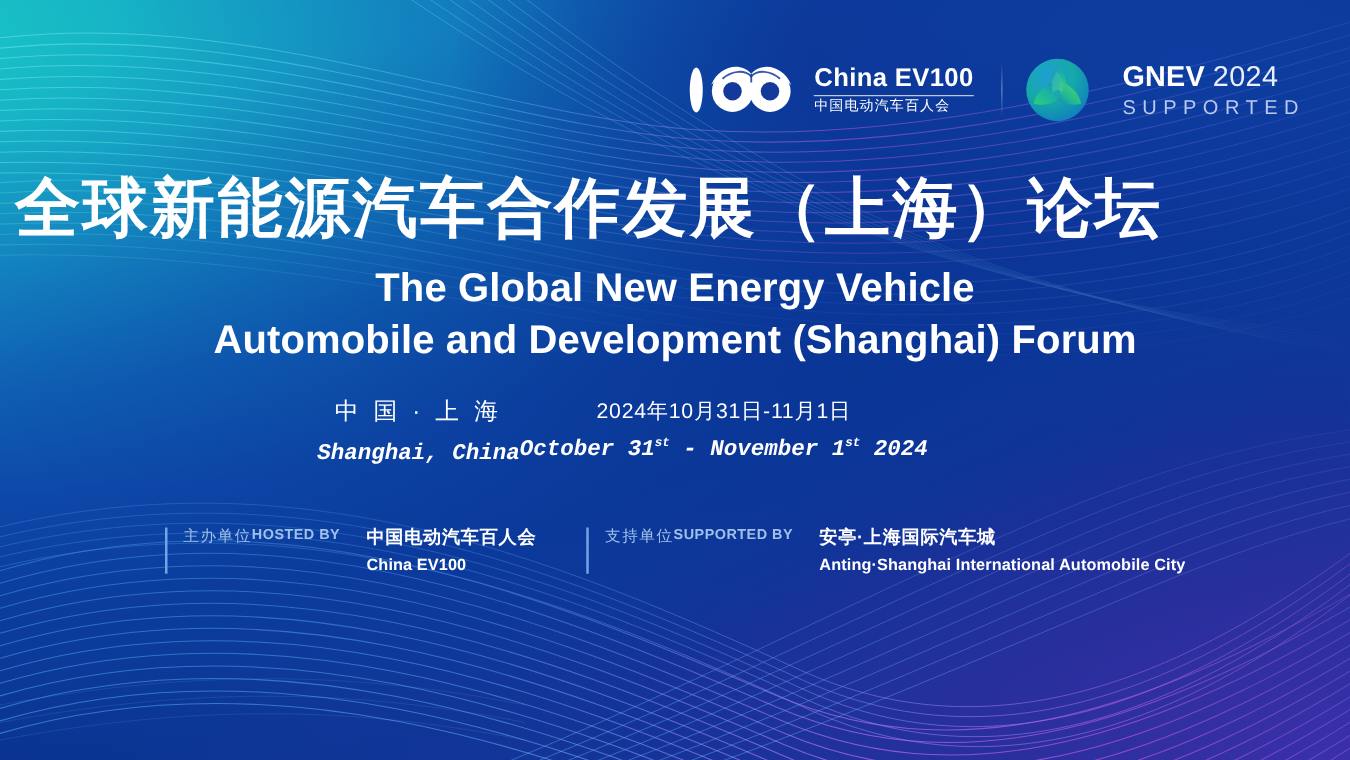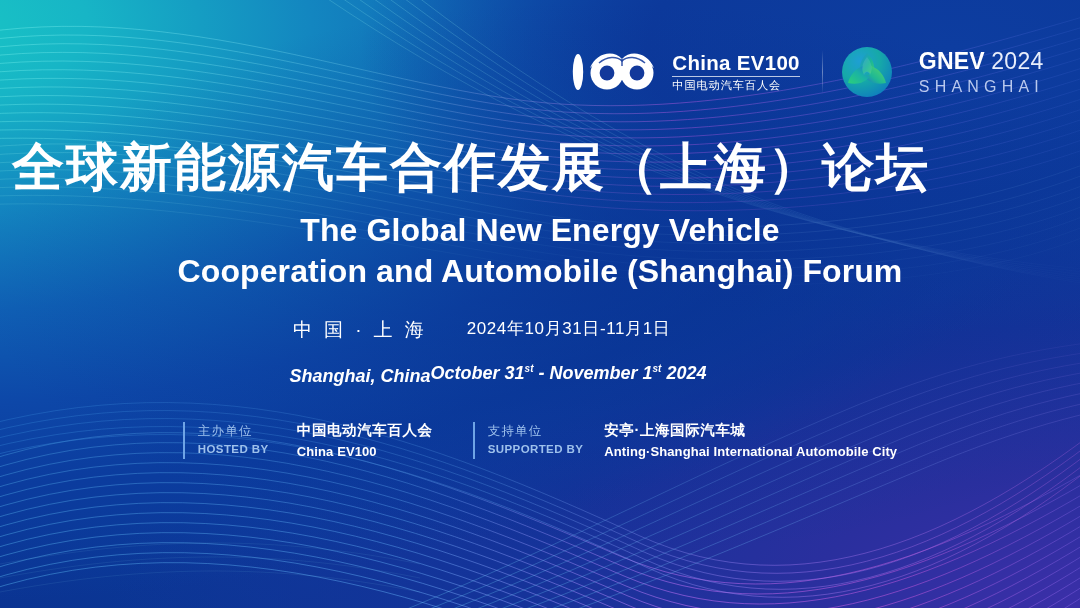--- a/index.html
+++ b/index.html
@@ -149,22 +149,23 @@
     line-height: 1.5;
     white-space: nowrap;
   }
   .meta-cn.date { letter-spacing: .6px; font-size: 17px; }
   .meta-en {
     font-size: 18px;
     color: #ffffff;
     font-style: italic;
     font-weight: bold;
     line-height: 1.5;
-    margin-top: 18px;
-    white-space: nowrap;
+    margin-top: 5px;
+    white-space: nowrap;
+    font-family: Liberation Mono, monospace;
   }
   .meta-en sup { font-size: 10px; vertical-align: super; }
 
   
   .org-row {
     position: absolute;
     top: 420px;
     left: 0;
     width: 1080px;
     display: flex;
@@ -173,21 +174,21 @@
     gap: 40px;
   }
   .org-block { display: flex; align-items: stretch; gap: 13px; }
   .org-bar {
     width: 2px;
     background: #6fa4e6;
     flex: none;
     margin-top: 2px;
     margin-bottom: 2px;
   }
-  .org-labels { display: flex; flex-direction: column; justify-content: center; min-width: 78px; }
+  .org-labels { display: flex; flex-direction: row; justify-content: center; min-width: 78px; text-align: right; }
   .org-label-cn {
     font-size: 12.5px;
     color: #9ec1ec;
     letter-spacing: 1.2px;
     line-height: 1.55;
     white-space: nowrap;
   }
   .org-label-en {
     font-size: 11.5px;
     color: #9ec1ec;
@@ -415,29 +416,29 @@
 
         <path d="M26,7 C33,14 35,22 31,30 C28,24 24,24 21,30 C17,22 19,14 26,7 Z" fill="url(#gnevA)"></path>
         <path d="M45,37 C36,39 28,37 23,30 C30,30 32,26 30,20 C38,23 43,29 45,37 Z" fill="url(#gnevB)"></path>
         <path d="M7,37 C9,29 14,23 22,20 C20,26 22,30 29,30 C24,37 16,39 7,37 Z" fill="url(#gnevC)"></path>
         <path d="M26,11 C31,17 32,23 29,29 C27,25 25,25 23,29 C20,23 21,17 26,11 Z" fill="#ffffff" opacity=".10"></path>
       </svg>
       <div class="gnev-text">
         <div class="gnev-line1">
           <span class="gnev-name">GNEV</span><span>&nbsp;</span><span class="gnev-year">2024</span>
         </div>
-        <div class="gnev-city">SHANGHAI</div>
+        <div class="gnev-city">SUPPORTED</div>
       </div>
     </div>
   </div>
 
   <div class="title-cn">全球新能源汽车合作发展（上海）论坛</div>
   <div class="title-en">
     <div>The Global New Energy Vehicle</div>
-    <div>Cooperation and Automobile (Shanghai) Forum</div>
+    <div>Automobile and Development (Shanghai) Forum</div>
   </div>
 
   <div class="meta-row">
     <div class="meta-col left">
       <div class="meta-cn">中 国 · 上 海</div>
       <div class="meta-en">Shanghai, China</div>
     </div>
     <div class="meta-col">
       <div class="meta-cn date">2024年10月31日-11月1日</div>
       <div class="meta-en"><span>October 31</span><sup>st</sup><span> - November 1</span><sup>st</sup><span> 2024</span></div>

